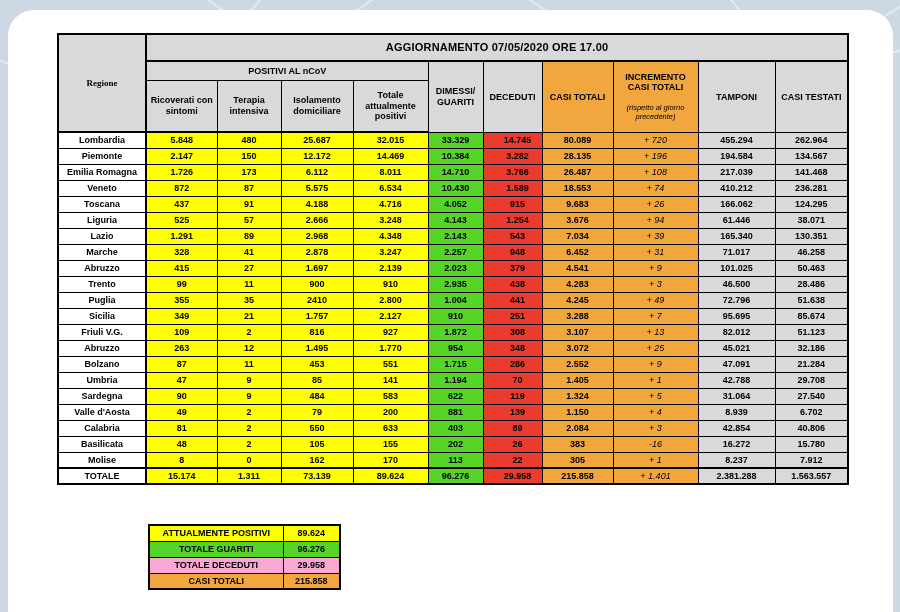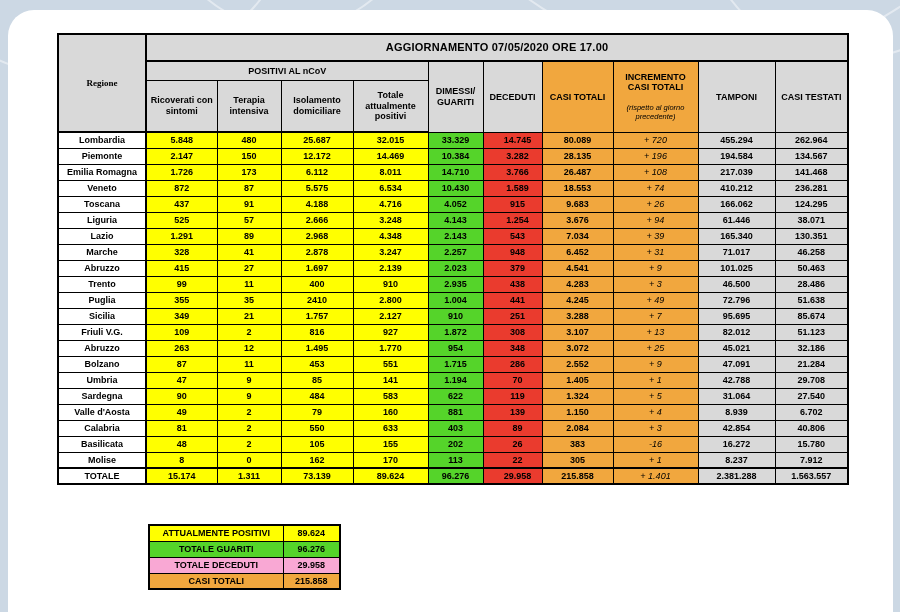--- a/index.html
+++ b/index.html
@@ -240,21 +240,21 @@
           <td class="c-red">379</td>
           <td class="c-orange">4.541</td>
           <td class="c-incr">+ 9</td>
           <td class="c-gray">101.025</td>
           <td class="c-gray">50.463</td>
         </tr>
         <tr>
           <td class="c-region">Trento</td>
           <td class="c-yellow">99</td>
           <td class="c-yellow">11</td>
-          <td class="c-yellow">400</td>
+          <td class="c-yellow">900</td>
           <td class="c-yellow">910</td>
           <td class="c-green">2.935</td>
           <td class="c-red">438</td>
           <td class="c-orange">4.283</td>
           <td class="c-incr">+ 3</td>
           <td class="c-gray">46.500</td>
           <td class="c-gray">28.486</td>
         </tr>
         <tr>
           <td class="c-region">Puglia</td>
@@ -345,21 +345,21 @@
           <td class="c-orange">1.324</td>
           <td class="c-incr">+ 5</td>
           <td class="c-gray">31.064</td>
           <td class="c-gray">27.540</td>
         </tr>
         <tr>
           <td class="c-region">Valle d'Aosta</td>
           <td class="c-yellow">49</td>
           <td class="c-yellow">2</td>
           <td class="c-yellow">79</td>
-          <td class="c-yellow">160</td>
+          <td class="c-yellow">200</td>
           <td class="c-green">881</td>
           <td class="c-red">139</td>
           <td class="c-orange">1.150</td>
           <td class="c-incr">+ 4</td>
           <td class="c-gray">8.939</td>
           <td class="c-gray">6.702</td>
         </tr>
         <tr>
           <td class="c-region">Calabria</td>
           <td class="c-yellow">81</td>

